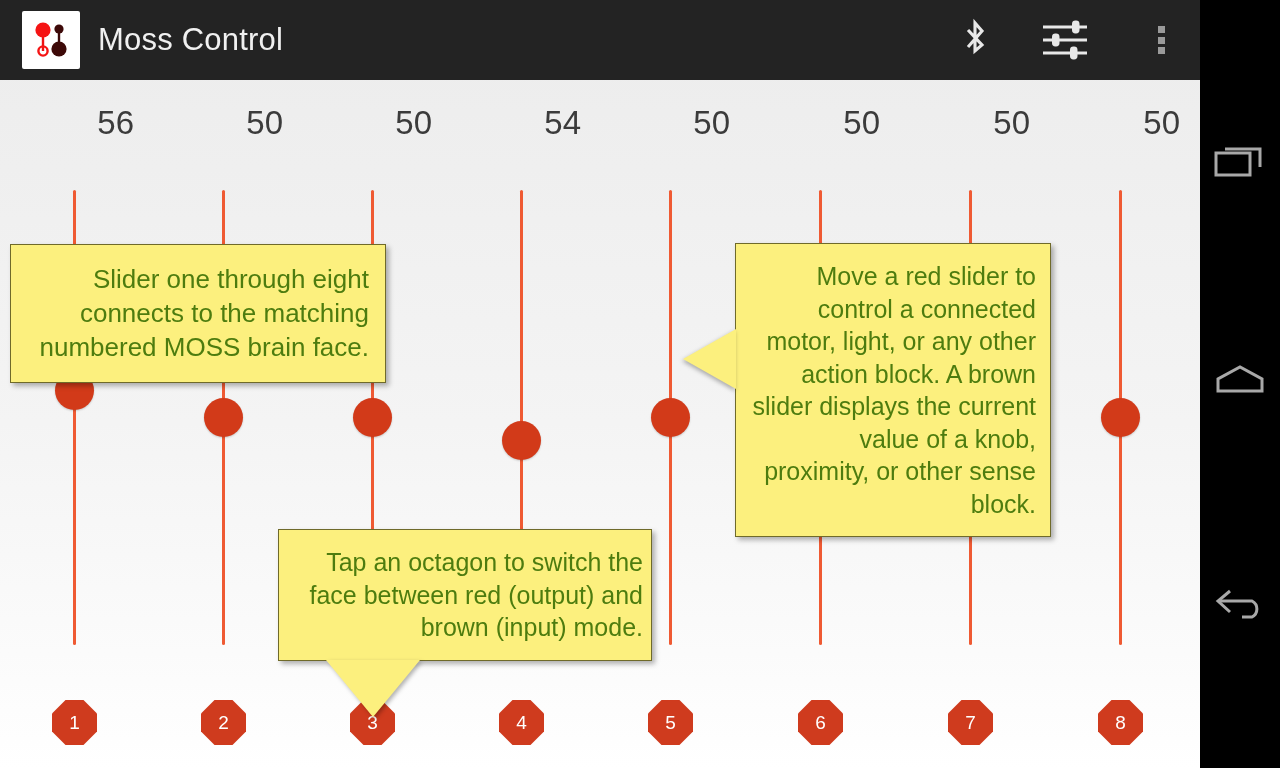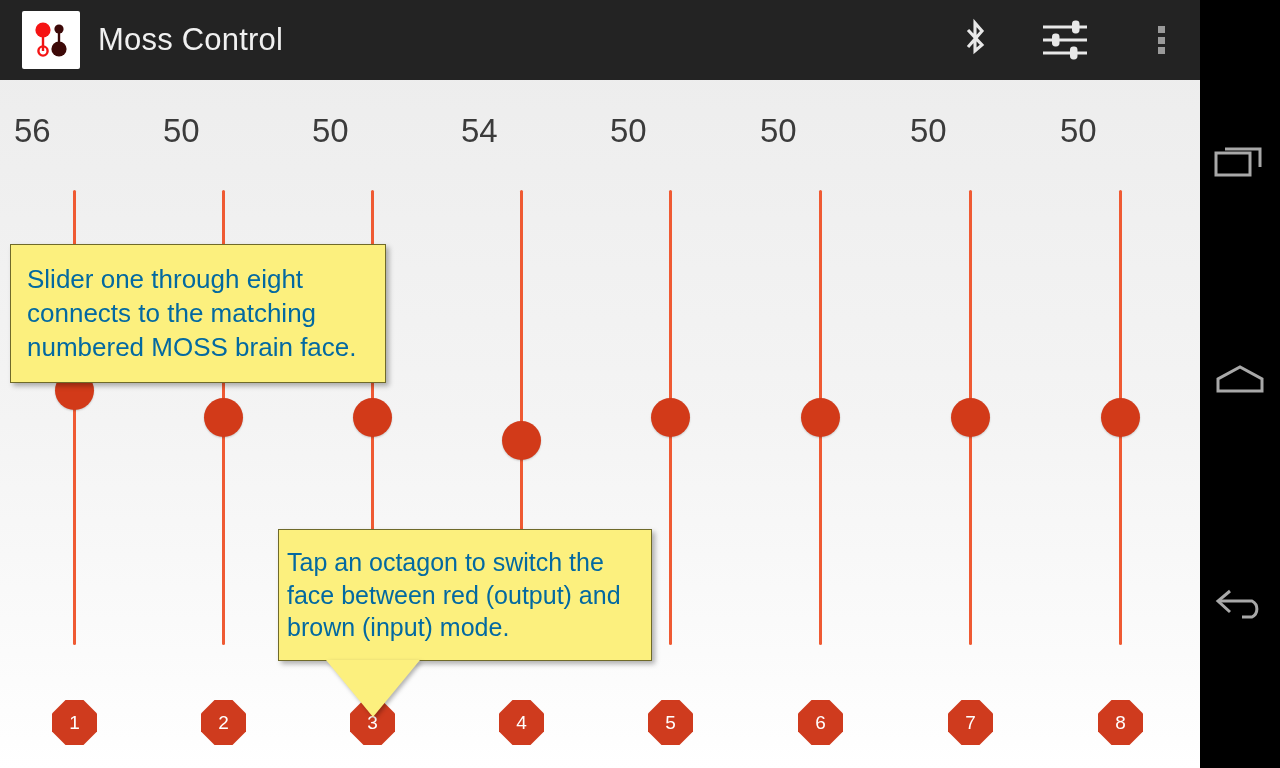--- a/index.html
+++ b/index.html
@@ -62,22 +62,22 @@
 
   
   #board { position: absolute; left: 0; top: 80px; width: 1200px; height: 688px; }
   .slider-col {
     position: absolute;
     top: 0; width: 120px;
     margin-left: -60px;
     height: 688px;
   }
   .slider-value {
-    position: absolute; top: 32px; left: 0; width: 120px;
-    text-align: left;
+    position: absolute; top: 24px; left: 0; width: 120px;
+    text-align: right;
     font-size: 33px;
     color: #3b3b3b;
     font-weight: 400;
   }
   .slider-track {
     position: absolute;
     left: 59px; top: 110px;
     width: 3px; height: 455px;
     background: #ef5a33;
     border-radius: 2px;
@@ -100,22 +100,22 @@
     color: #ffffff;
     font-size: 19px;
     cursor: pointer;
   }
 
   
   .callout {
     position: absolute;
     background: #fcf07e;
     border: 1px solid #6f6a2a;
-    color: #0369a1;
-    text-align: left;
+    color: #4d7c0f;
+    text-align: right;
     line-height: 1.30;
     box-shadow: 3px 3px 5px rgba(0,0,0,0.30);
     padding: 12px 14px;
   }
   #callout-left {
     left: 10px; top: 244px;
     width: 376px;
     font-size: 26px;
     padding: 18px 16px;
   }
@@ -262,20 +262,24 @@
         <div class="slider-col" style="left: 1120px;">
           <div class="slider-value">50</div>
           <div class="slider-track"></div>
           <div class="slider-thumb" style="top: 318px;"></div>
           <div class="face-octagon">8</div>
         </div>
       </div>
 
     <div class="callout" id="callout-left">Slider one through eight connects to the matching numbered MOSS brain face.</div>
 
+    <div class="callout" id="callout-right">
+      <div class="tail-left"></div>
+      <span>Move a red slider to control a connected motor, light, or any other action block. A brown slider displays the current value of a knob, proximity, or other sense block.</span>
+    </div>
 
     <div class="callout" id="callout-bottom">
       <div class="tail-down"></div>
       <span>Tap an octagon to switch the face between red (output) and brown (input) mode.</span>
     </div>
 
   </div>
 
   <div id="navbar">
 

